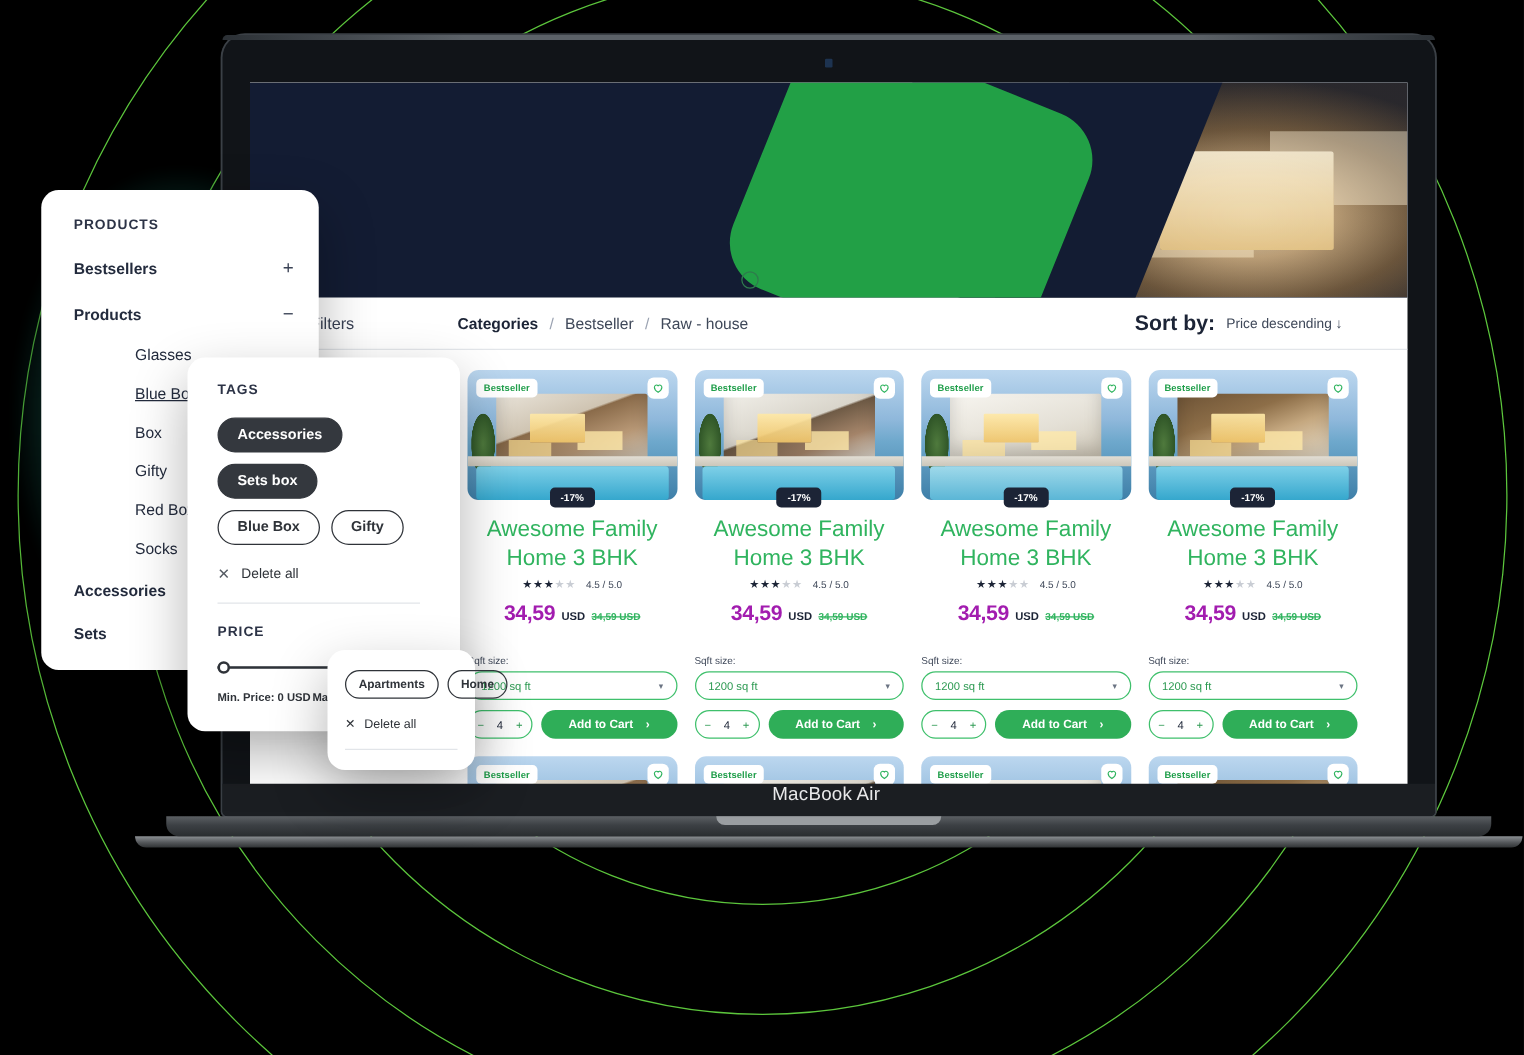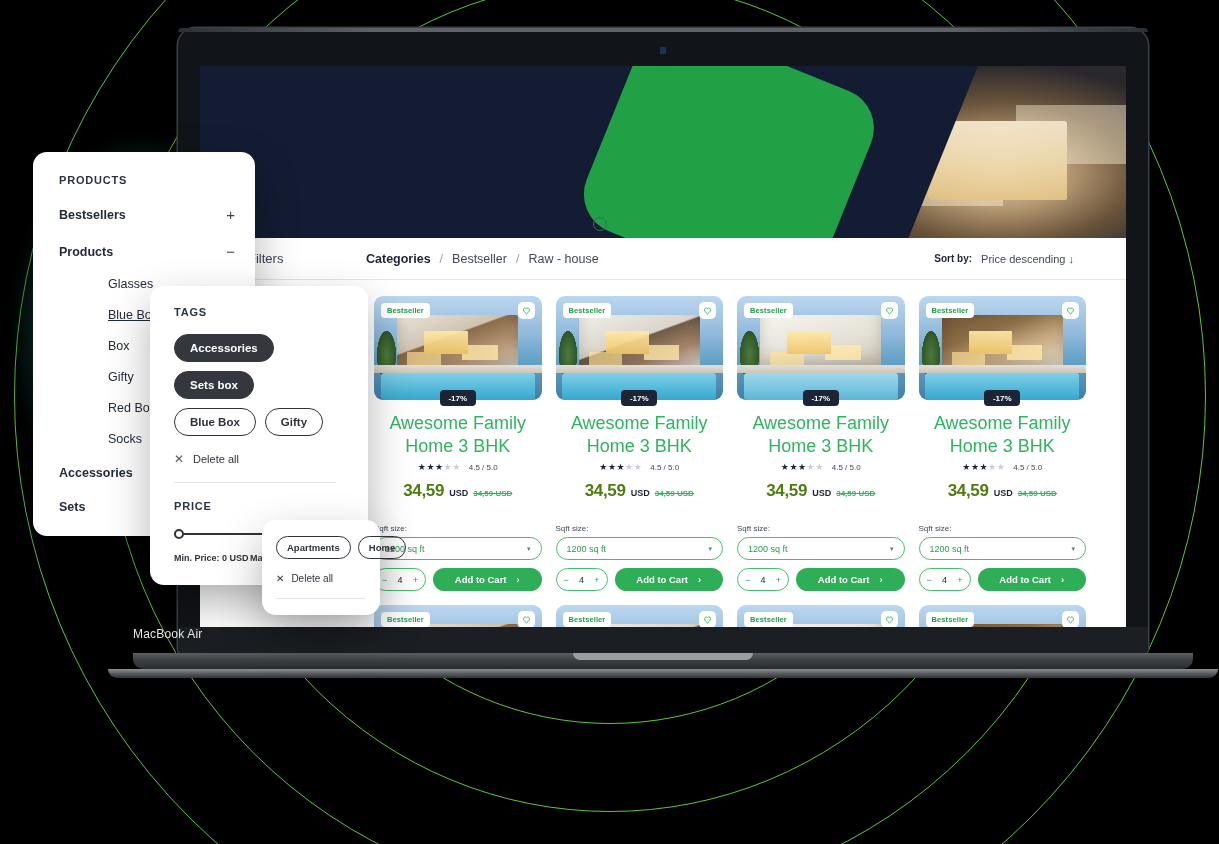--- a/index.html
+++ b/index.html
@@ -43,22 +43,22 @@
     width: 100%; height: 100%; background: #fff; overflow: hidden;
     position: relative;
   }
   .base {
     width: 1060px; height: 16px; margin-left: -45px;
     background: linear-gradient(180deg,#5b5f63 0%,#3c4044 45%,#2a2d30 100%);
     border-radius: 0 0 10px 10px;
     position: relative;
   }
   .base-label {
-    position: absolute; left: 0; right: 4px; top: -26px; text-align: left;
-    color: #e9e9ea; font-size: 12px; letter-spacing: .2px;
+    position: absolute; left: 0; right: 4px; top: -26px; text-align: center;
+    color: #e9e9ea; font-size: 15px; letter-spacing: .2px;
   }
   .notch {
     position: absolute; left: 50%; top: 0; width: 180px; height: 7px;
     margin-left: -90px; background: #9a9ea1; border-radius: 0 0 7px 7px;
   }
   .foot {
     width: 1110px; height: 9px; margin-left: -70px;
     background: linear-gradient(180deg,#8c9094,#55585b 55%,#303335);
     border-radius: 0 0 14px 14px;
   }
@@ -104,21 +104,21 @@
   .toolbar {
     display: flex; align-items: center; height: 42px;
     border-bottom: 1px solid #e3e6ea; font-size: 12.5px; color: #222b3d;
   }
   .tb-filters { width: 166px; padding-left: 48px; color: #3a4255; font-size: 13px; }
   .crumbs { display: flex; gap: 9px; }
   .crumbs b { font-weight: 700; color: #1c2436; }
   .crumbs .sep { color: #9aa2b1; }
   .crumbs span { color: #3f4859; }
   .sortwrap { margin-left: auto; padding-right: 52px; display: flex; gap: 9px; align-items: center; }
-  .sortwrap .lbl { font-weight: 700; font-size: 10px; color: #1c2436; }
+  .sortwrap .lbl { font-weight: 700; font-size: 17px; color: #1c2436; }
   .sortwrap .val { font-size: 11px; color: #3f4859; }
 
   
   .content { display: flex; }
   .side { width: 166px; padding: 16px 0 0 48px; }
   .side-h { font-size: 10.5px; font-weight: 700; letter-spacing: .7px; color: #2c3346; }
   .cards {
     flex: 1; display: grid; grid-template-columns: repeat(4, 1fr);
     gap: 14px; padding: 16px 40px 0 8px;
   }
@@ -172,21 +172,21 @@
   }
   .ctitle {
     margin-top: 6px; text-align: center; color: #30b45f; font-size: 18px;
     line-height: 1.25; font-weight: 400;
   }
   .rating { display: flex; align-items: center; justify-content: center; gap: 8px; margin-top: 5px; }
   .stars { font-size: 9px; letter-spacing: .5px; color: #1c2436; }
   .stars i { font-style: normal; color: #c9cdd4; }
   .rnum { font-size: 8px; color: #3f4859; }
   .priceline { display: flex; align-items: baseline; justify-content: center; gap: 5px; margin-top: 9px; }
-  .price { font-size: 17px; font-weight: 700; color: #4d7c0f; letter-spacing: -.3px; }
+  .price { font-size: 17px; font-weight: 700; color: #a21caf; letter-spacing: -.3px; }
   .cur { font-size: 9px; font-weight: 700; color: #1c2436; }
   .old { font-size: 8px; font-weight: 700; color: #30b45f; text-decoration: line-through; }
   .sqlbl { margin-top: 23px; font-size: 8px; color: #3f4859; }
   .select {
     margin-top: 4px; height: 23px; border: 1px solid #3fc06c; border-radius: 12px;
     display: flex; align-items: center; padding: 0 10px; font-size: 9px; color: #2d9a52;
   }
   .select .caret { margin-left: auto; font-size: 7px; color: #6b7483; }
   .actions { display: flex; gap: 7px; margin-top: 8px; }
   .stepper {

